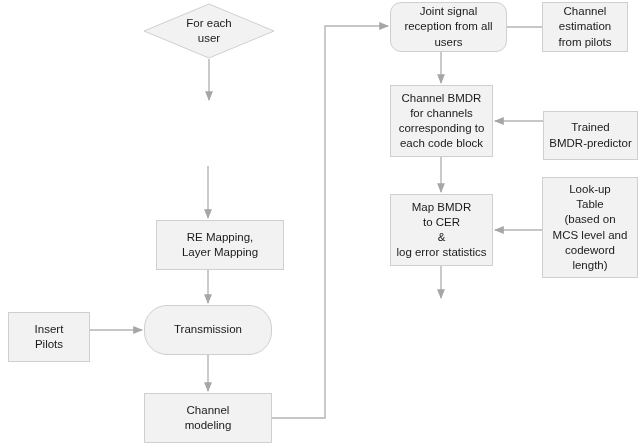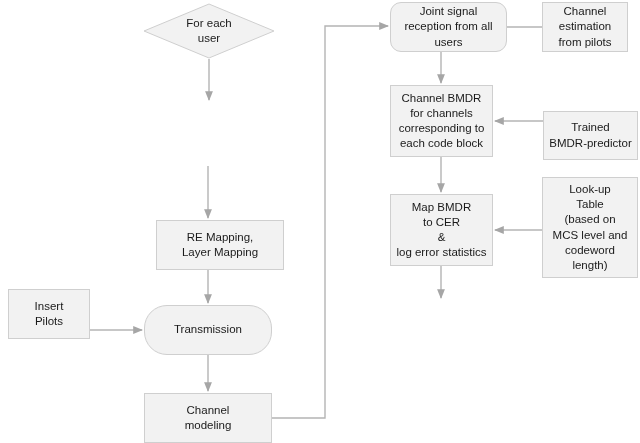--- a/index.html
+++ b/index.html
@@ -110,21 +110,21 @@
     <div class="diamond-label">For each
 user</div>
   </div>
 
 
   <div class="node" style="left:156px; top:220px; width:128px; height:50px;">
     <span>RE Mapping,
 Layer Mapping</span>
   </div>
 
-  <div class="node" style="left:8px; top:289px; width:82px; height:50px;">
+  <div class="node" style="left:8px; top:312px; width:82px; height:50px;">
     <span>Insert
 Pilots</span>
   </div>
 
   <div class="node" style="left:144px; top:305px; width:128px; height:50px;border-radius:23px;">
     <span>Transmission</span>
   </div>
 
   <div class="node" style="left:144px; top:393px; width:128px; height:50px;">
     <span>Channel

